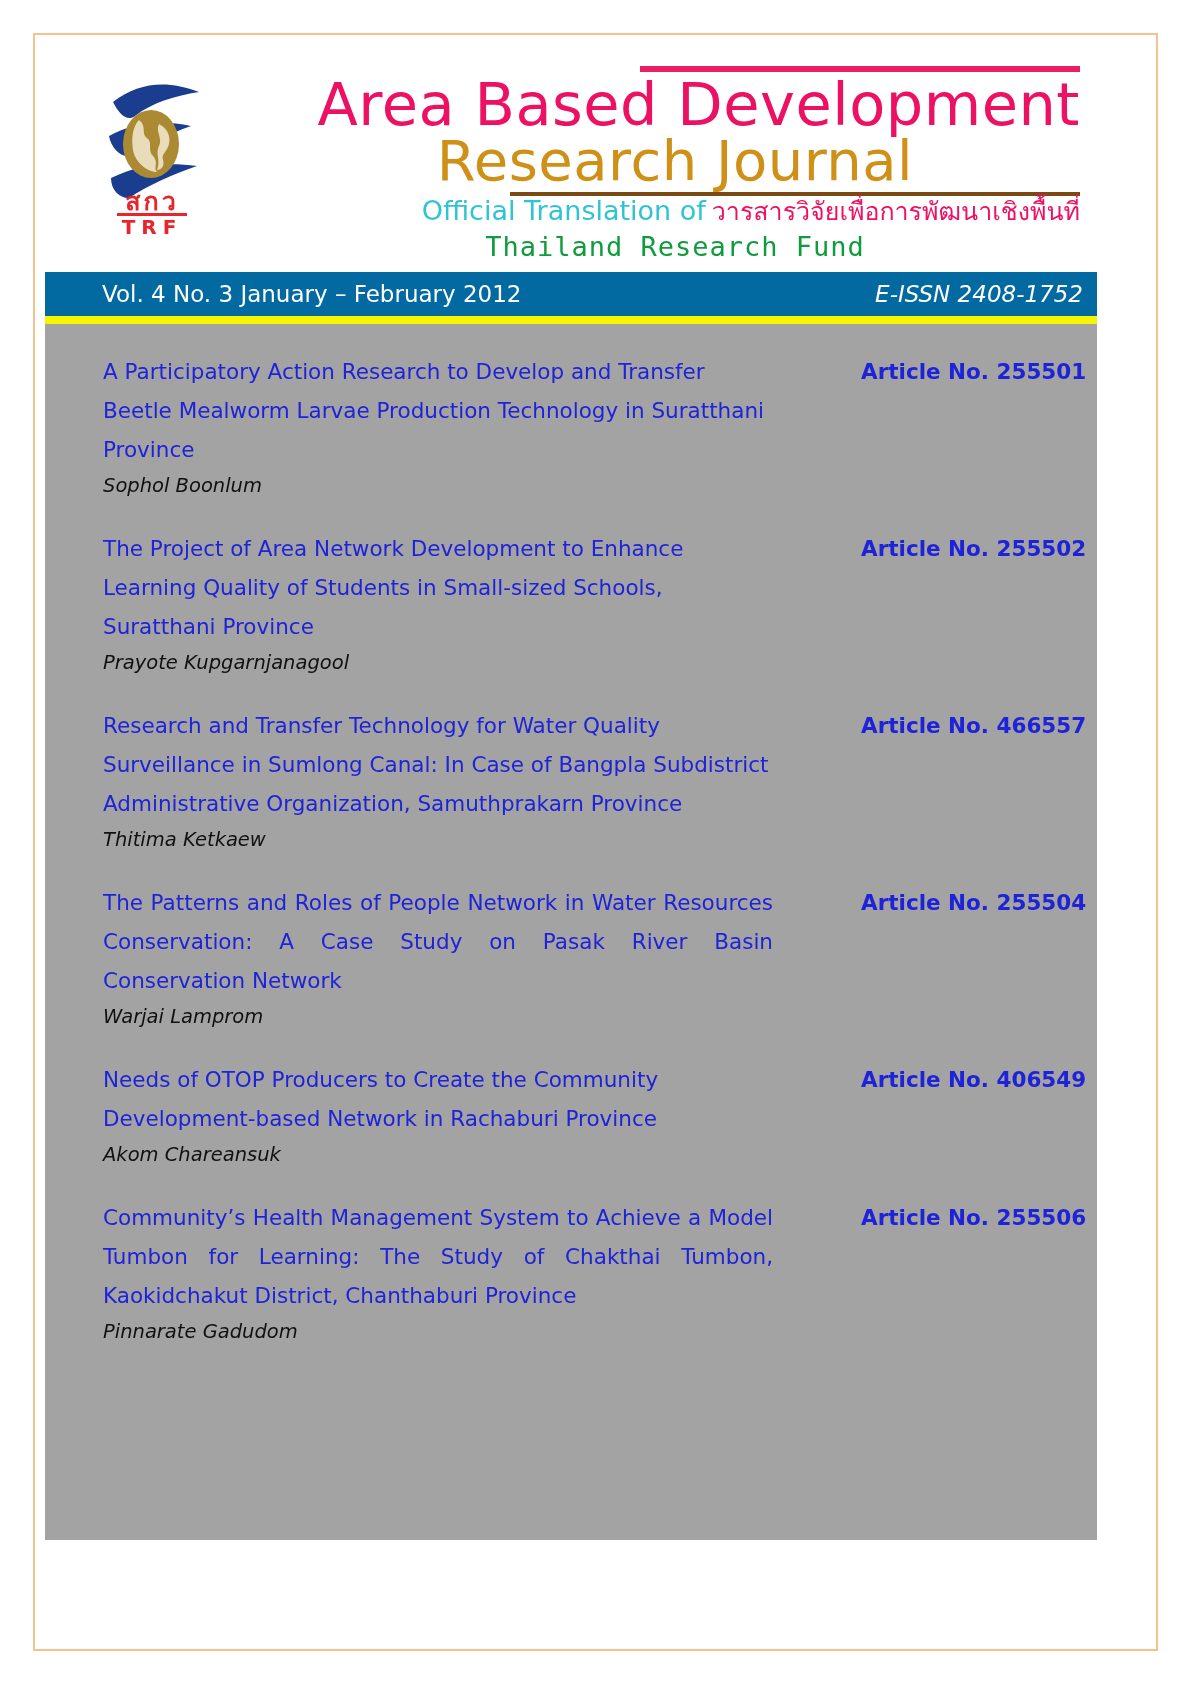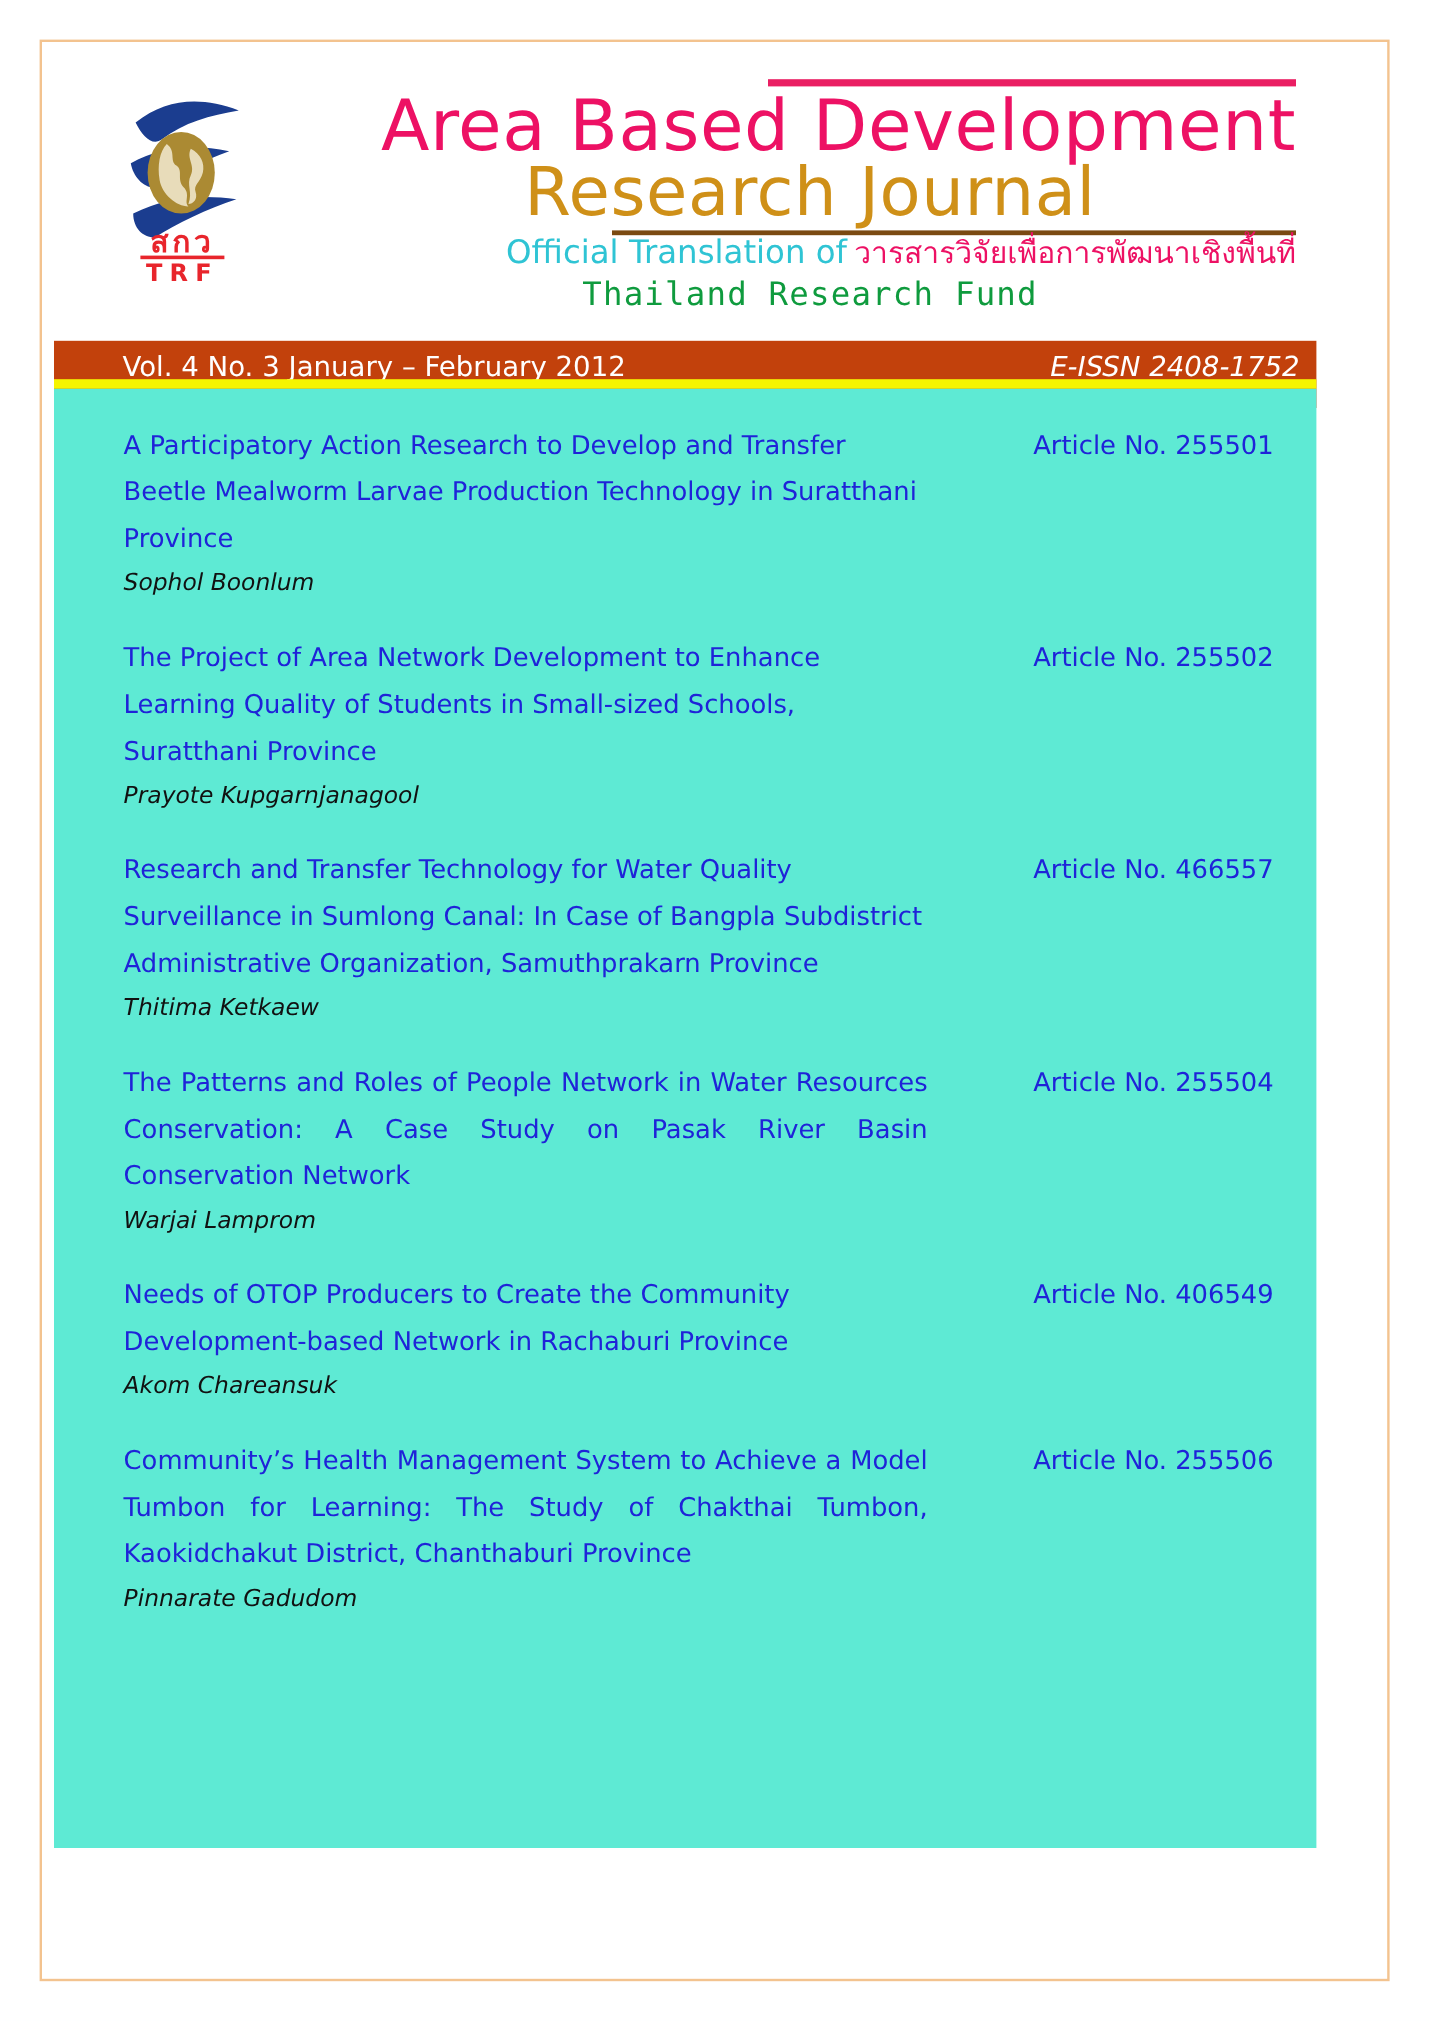--- a/index.html
+++ b/index.html
@@ -120,24 +120,23 @@
     color: #0f9b3e;
   }
 
   
   .volbar {
     position: absolute;
     left: 45px;
     top: 272px;
     width: 1052px;
     height: 56px;
-    background: #c2410c;
+    background: #0369a1;
     color: #ffffff;
     box-sizing: border-box;
-    margin-top: 12px;
   }
   .vol-left {
     position: absolute;
     left: 57px;
     top: 9px;
     font-size: 23px;
     font-family: "DejaVu Sans", sans-serif;
     white-space: nowrap;
   }
   .vol-right {
@@ -160,21 +159,21 @@
     background: #f6f500;
   }
 
   
   .toc {
     position: absolute;
     left: 45px;
     top: 324px;
     width: 1052px;
     height: 1216px;
-    background: #5eead4;
+    background: #a3a3a3;
     box-sizing: border-box;
     padding: 28px 36px 0 58px;
   }
   .entry {
     position: relative;
     margin-bottom: 28px;
   }
   .entry-row {
     display: flex;
     justify-content: space-between;
@@ -193,20 +192,21 @@
   .entry-title.nojust { text-align: left; }
   .entry-num {
     flex: 0 0 auto;
     width: 200px;
     text-align: center;
     color: #1f23d8;
     font-family: "DejaVu Sans", sans-serif;
     font-size: 21.5px;
     line-height: 39px;
     white-space: nowrap;
+    font-weight: bold;
   }
   .entry-author {
     color: #111111;
     font-family: "DejaVu Sans", sans-serif;
     font-style: italic;
     font-size: 19.5px;
     line-height: 30px;
     margin-top: 2px;
   }
 

